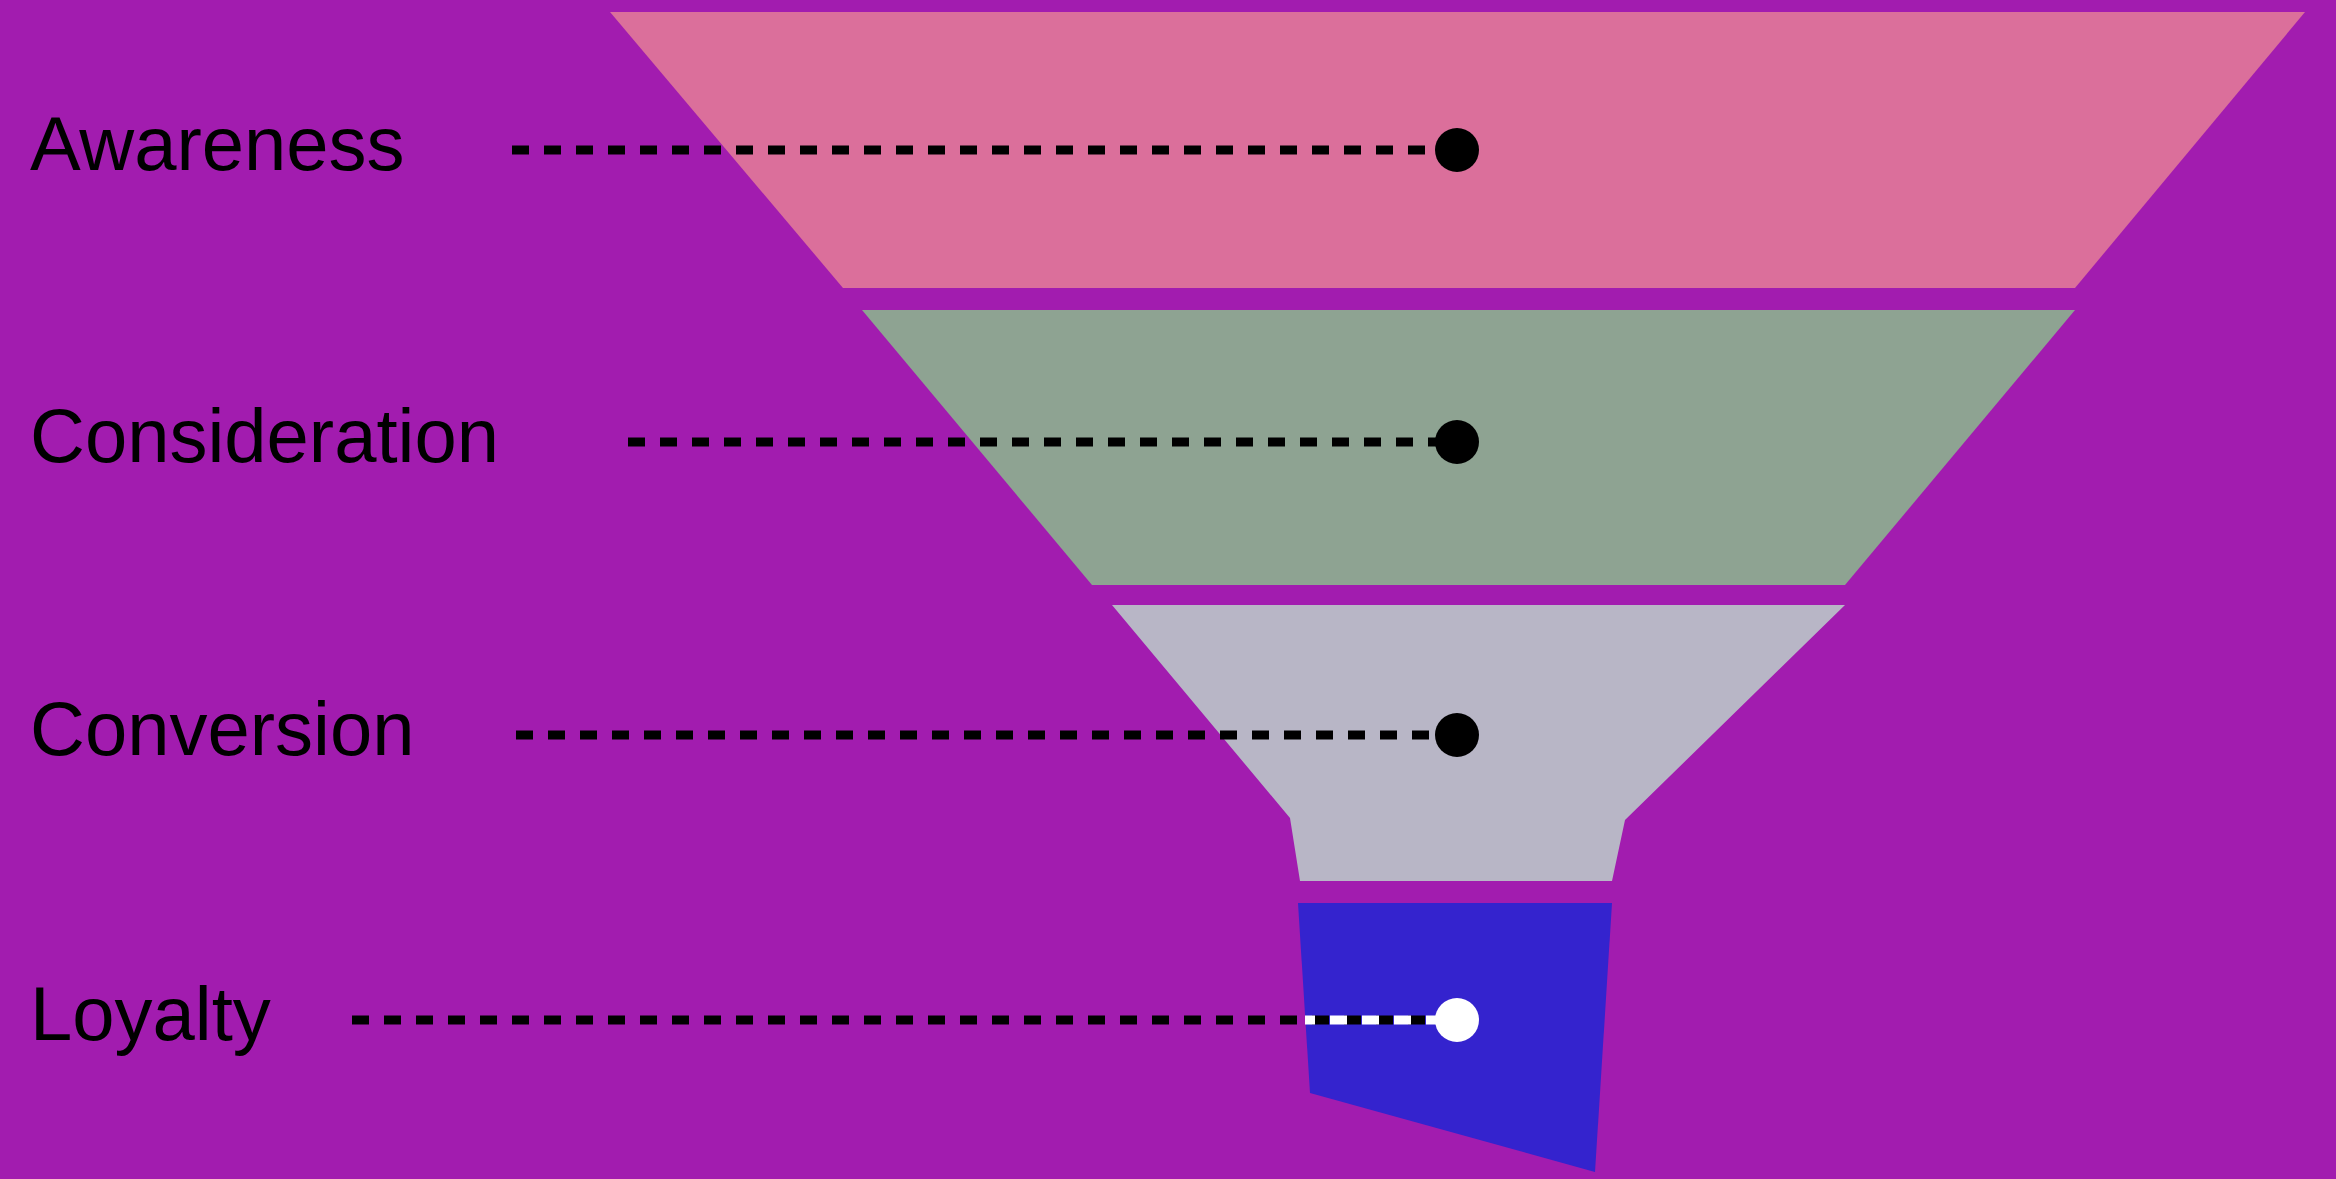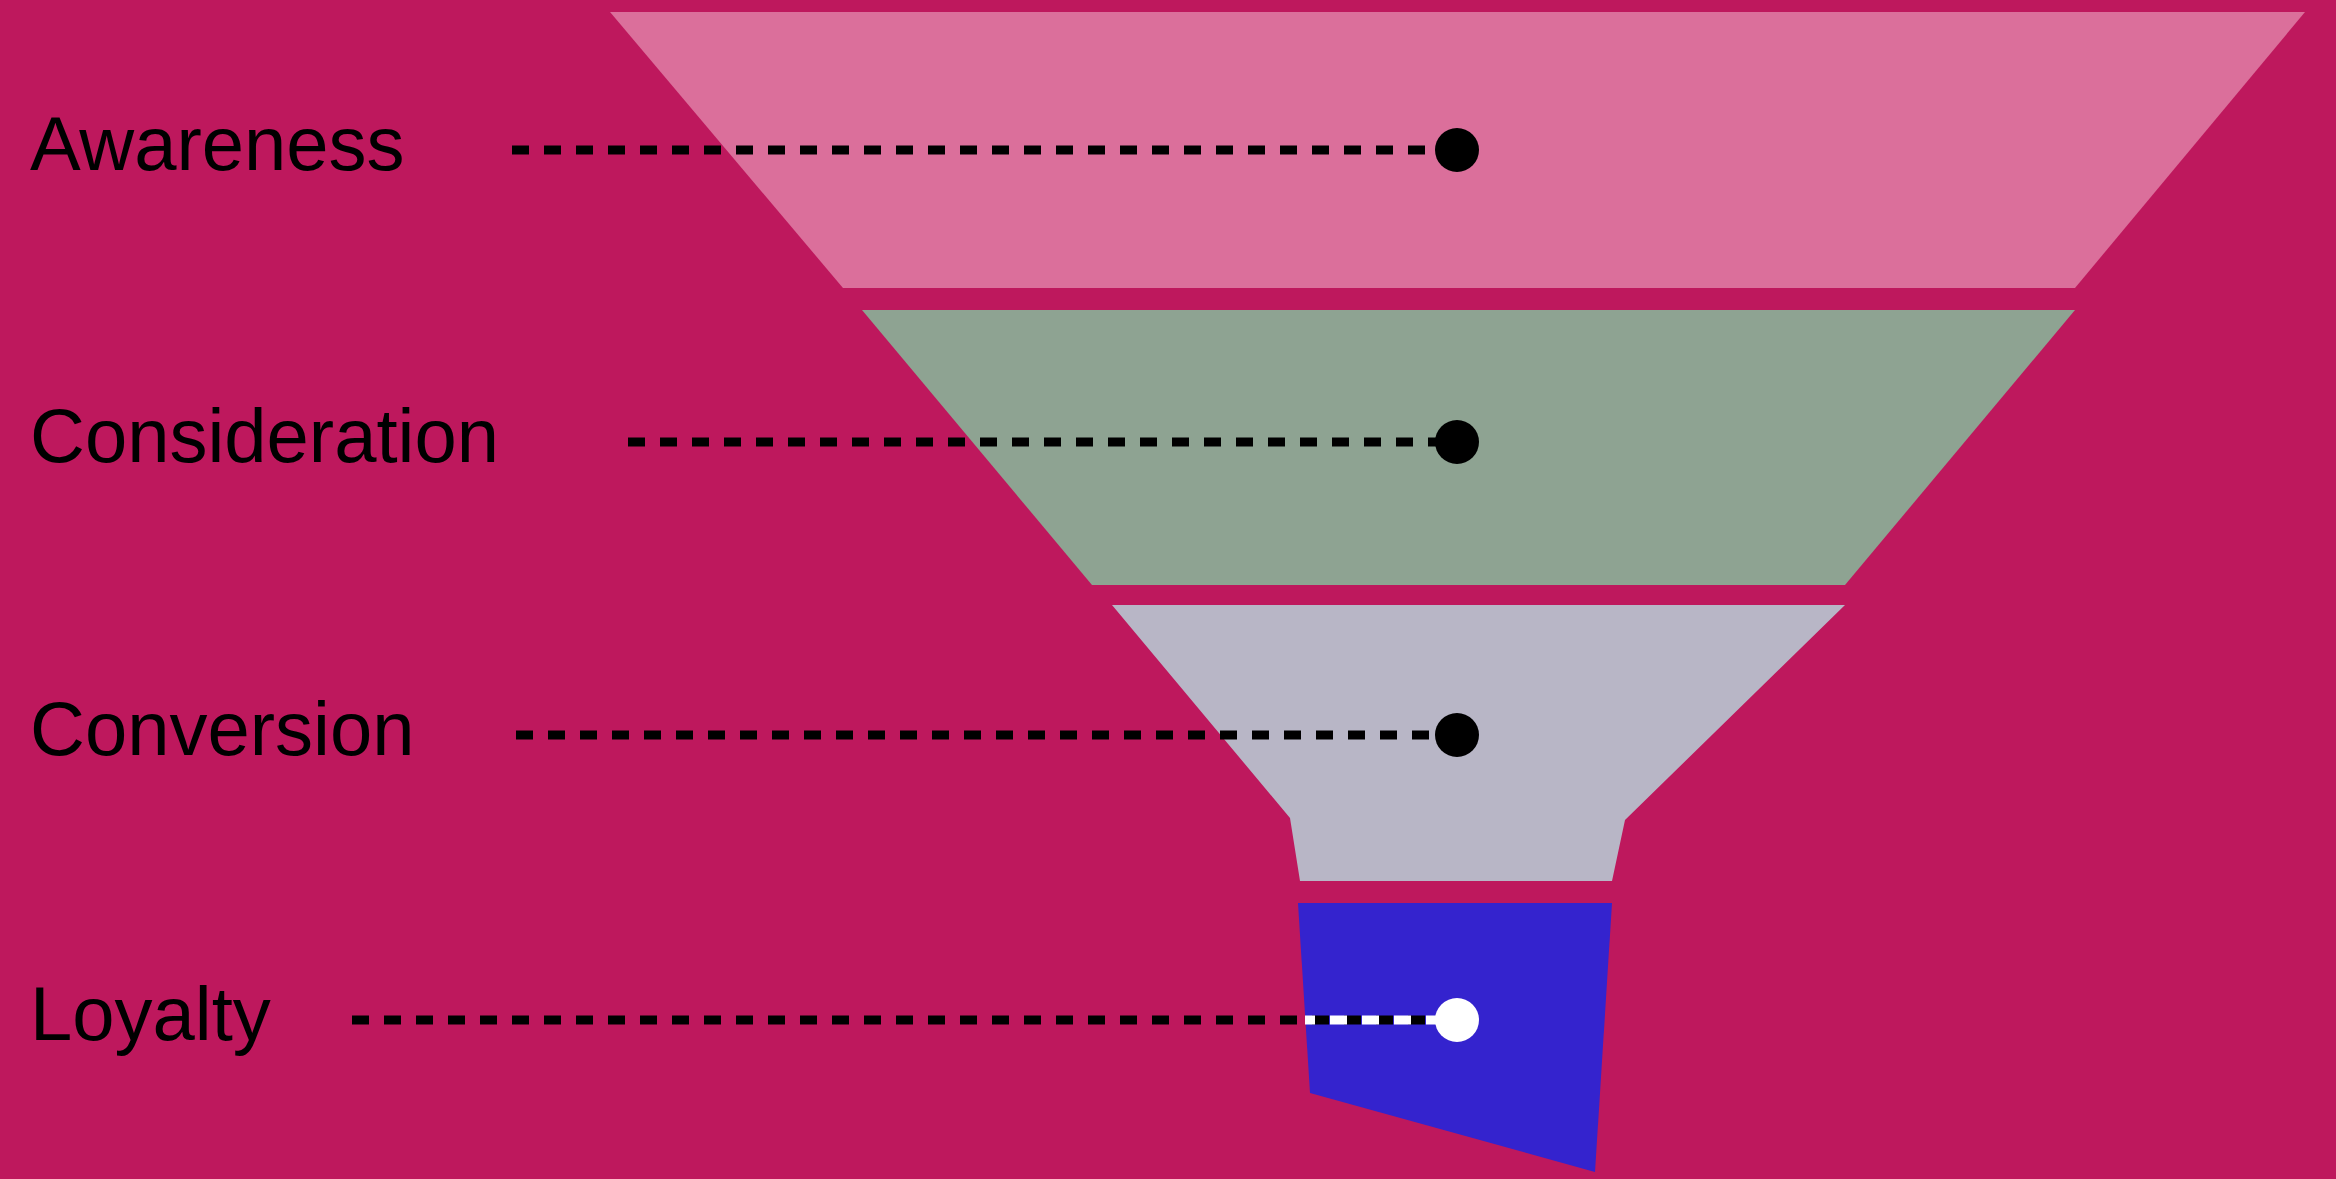--- a/index.html
+++ b/index.html
@@ -4,21 +4,21 @@
 <style>
   html, body {
     margin: 0;
     padding: 0;
     background: #ffffff;
   }
   #stage {
     position: relative;
     width: 2336px;
     height: 1179px;
-    background: #be185d;
+    background: #a21caf;
     overflow: hidden;
     font-family: "Liberation Sans", sans-serif;
   }
   #funnel-svg {
     position: absolute;
     left: 0;
     top: 0;
     width: 2336px;
     height: 1179px;
     display: block;

